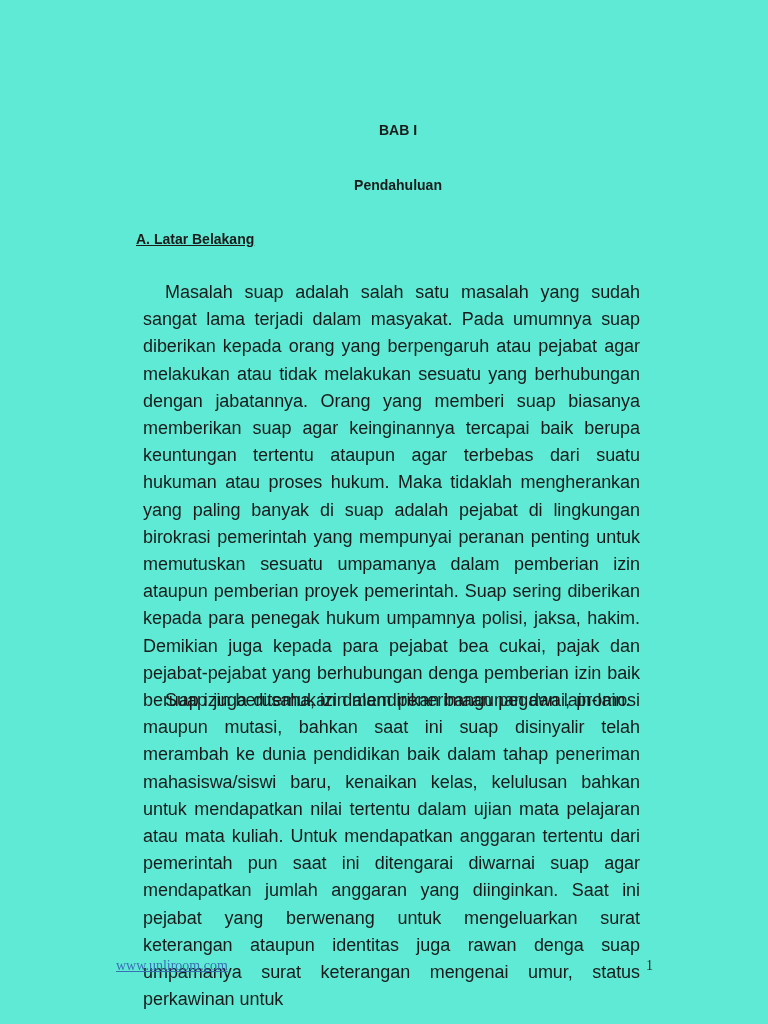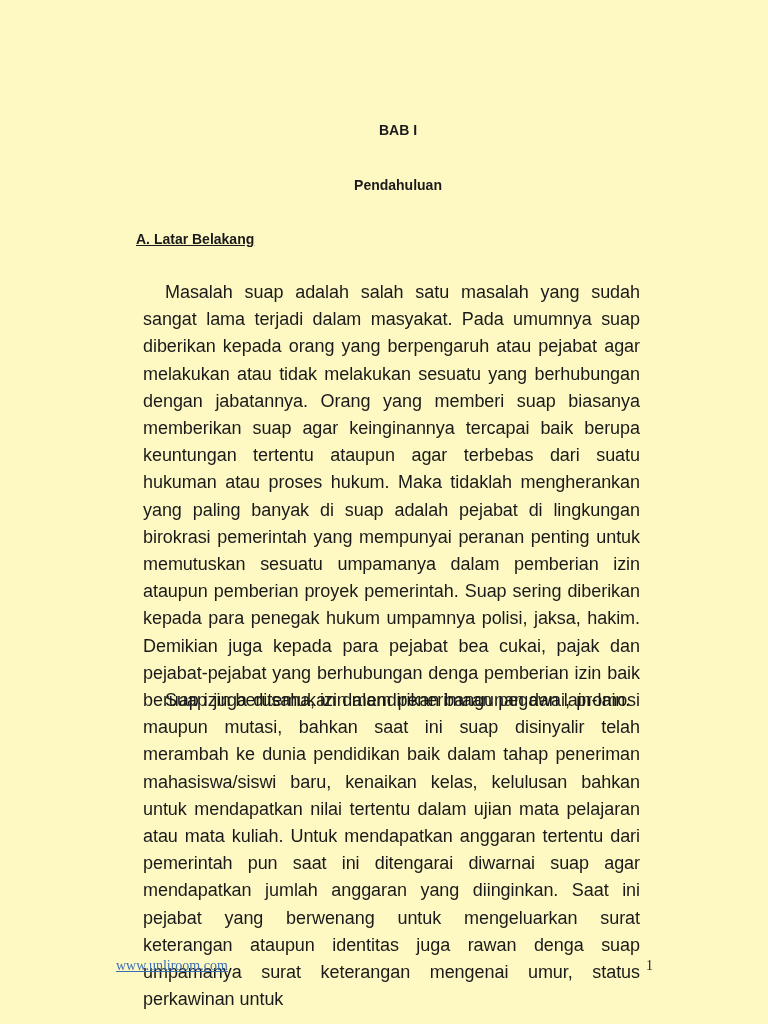--- a/index.html
+++ b/index.html
@@ -13,21 +13,21 @@
       position: relative;
       overflow: hidden;
       font-family: "Liberation Sans", sans-serif;
       color: #1a1a1a;
     }
     .page {
       position: absolute;
       left: 0; top: 0;
       width: 768px;
       height: 1024px;
-      background: #fef9c3;
+      background: #5eead4;
     }
     .chapter-title {
       position: absolute;
       top: 122px;
       left: 0;
       width: 796px;
       text-align: center;
       font-weight: bold;
       font-size: 14px;
       margin: 0;

